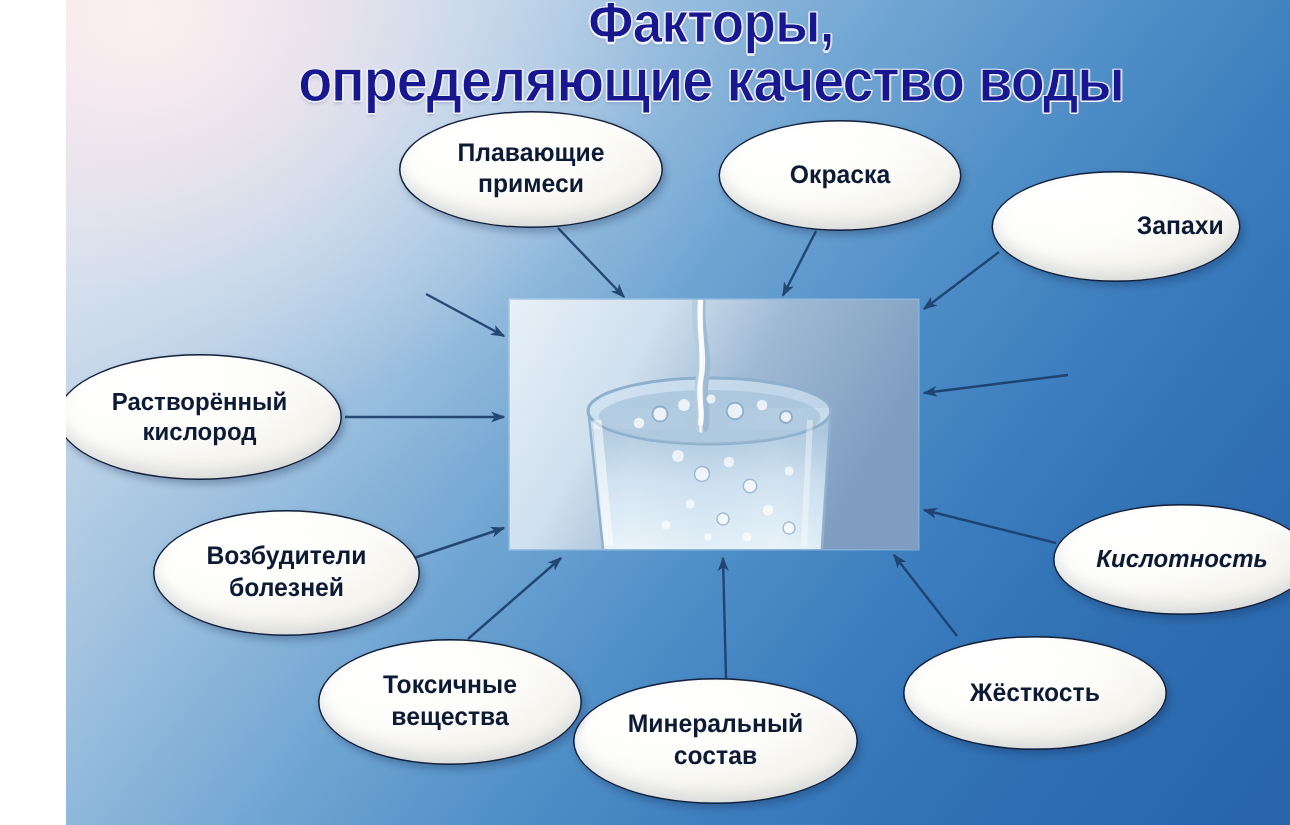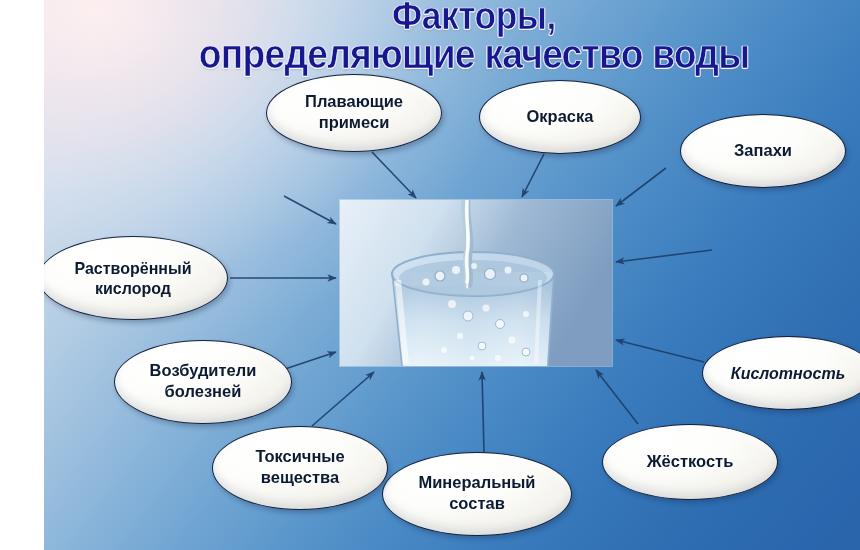--- a/index.html
+++ b/index.html
@@ -76,27 +76,27 @@
     font-size:17px;
     line-height:1.22;
     padding:0 8px;
     box-sizing:border-box;
   }
   .node .txt{display:block;width:100%;transform:scaleX(0.97);}
 
   
   #n-float  {left:222px; top:74px;  width:176px; height:78px;}
   #n-color  {left:435px; top:80px;  width:162px; height:74px;}
-  #n-smell  {left:636px; top:114px; width:166px; height:74px;}
+  #n-smell  {left:617px; top:114px; width:166px; height:74px;text-align:right;}
   #n-taste  {left:668px; top:208px; width:166px; height:76px;}
   #n-acid   {left:658px; top:336px; width:172px; height:74px;font-style:italic;}
   #n-hard   {left:558px; top:424px; width:176px; height:76px;}
   #n-miner  {left:338px; top:452px; width:190px; height:84px;}
   #n-toxic  {left:168px; top:426px; width:176px; height:84px;text-align:center;}
-  #n-patho  {left:70px;  top:340px; width:178px; height:84px;}
+  #n-patho  {left:58px;  top:340px; width:178px; height:84px;}
   #n-oxy    {left:-6px;  top:236px; width:190px; height:84px;}
   #n-susp   {left:62px;  top:146px; width:184px; height:84px;}
 
   .node.small{font-size:16.5px;}
 </style>
 </head>
 <body>
 
 <div id="stage">
 

